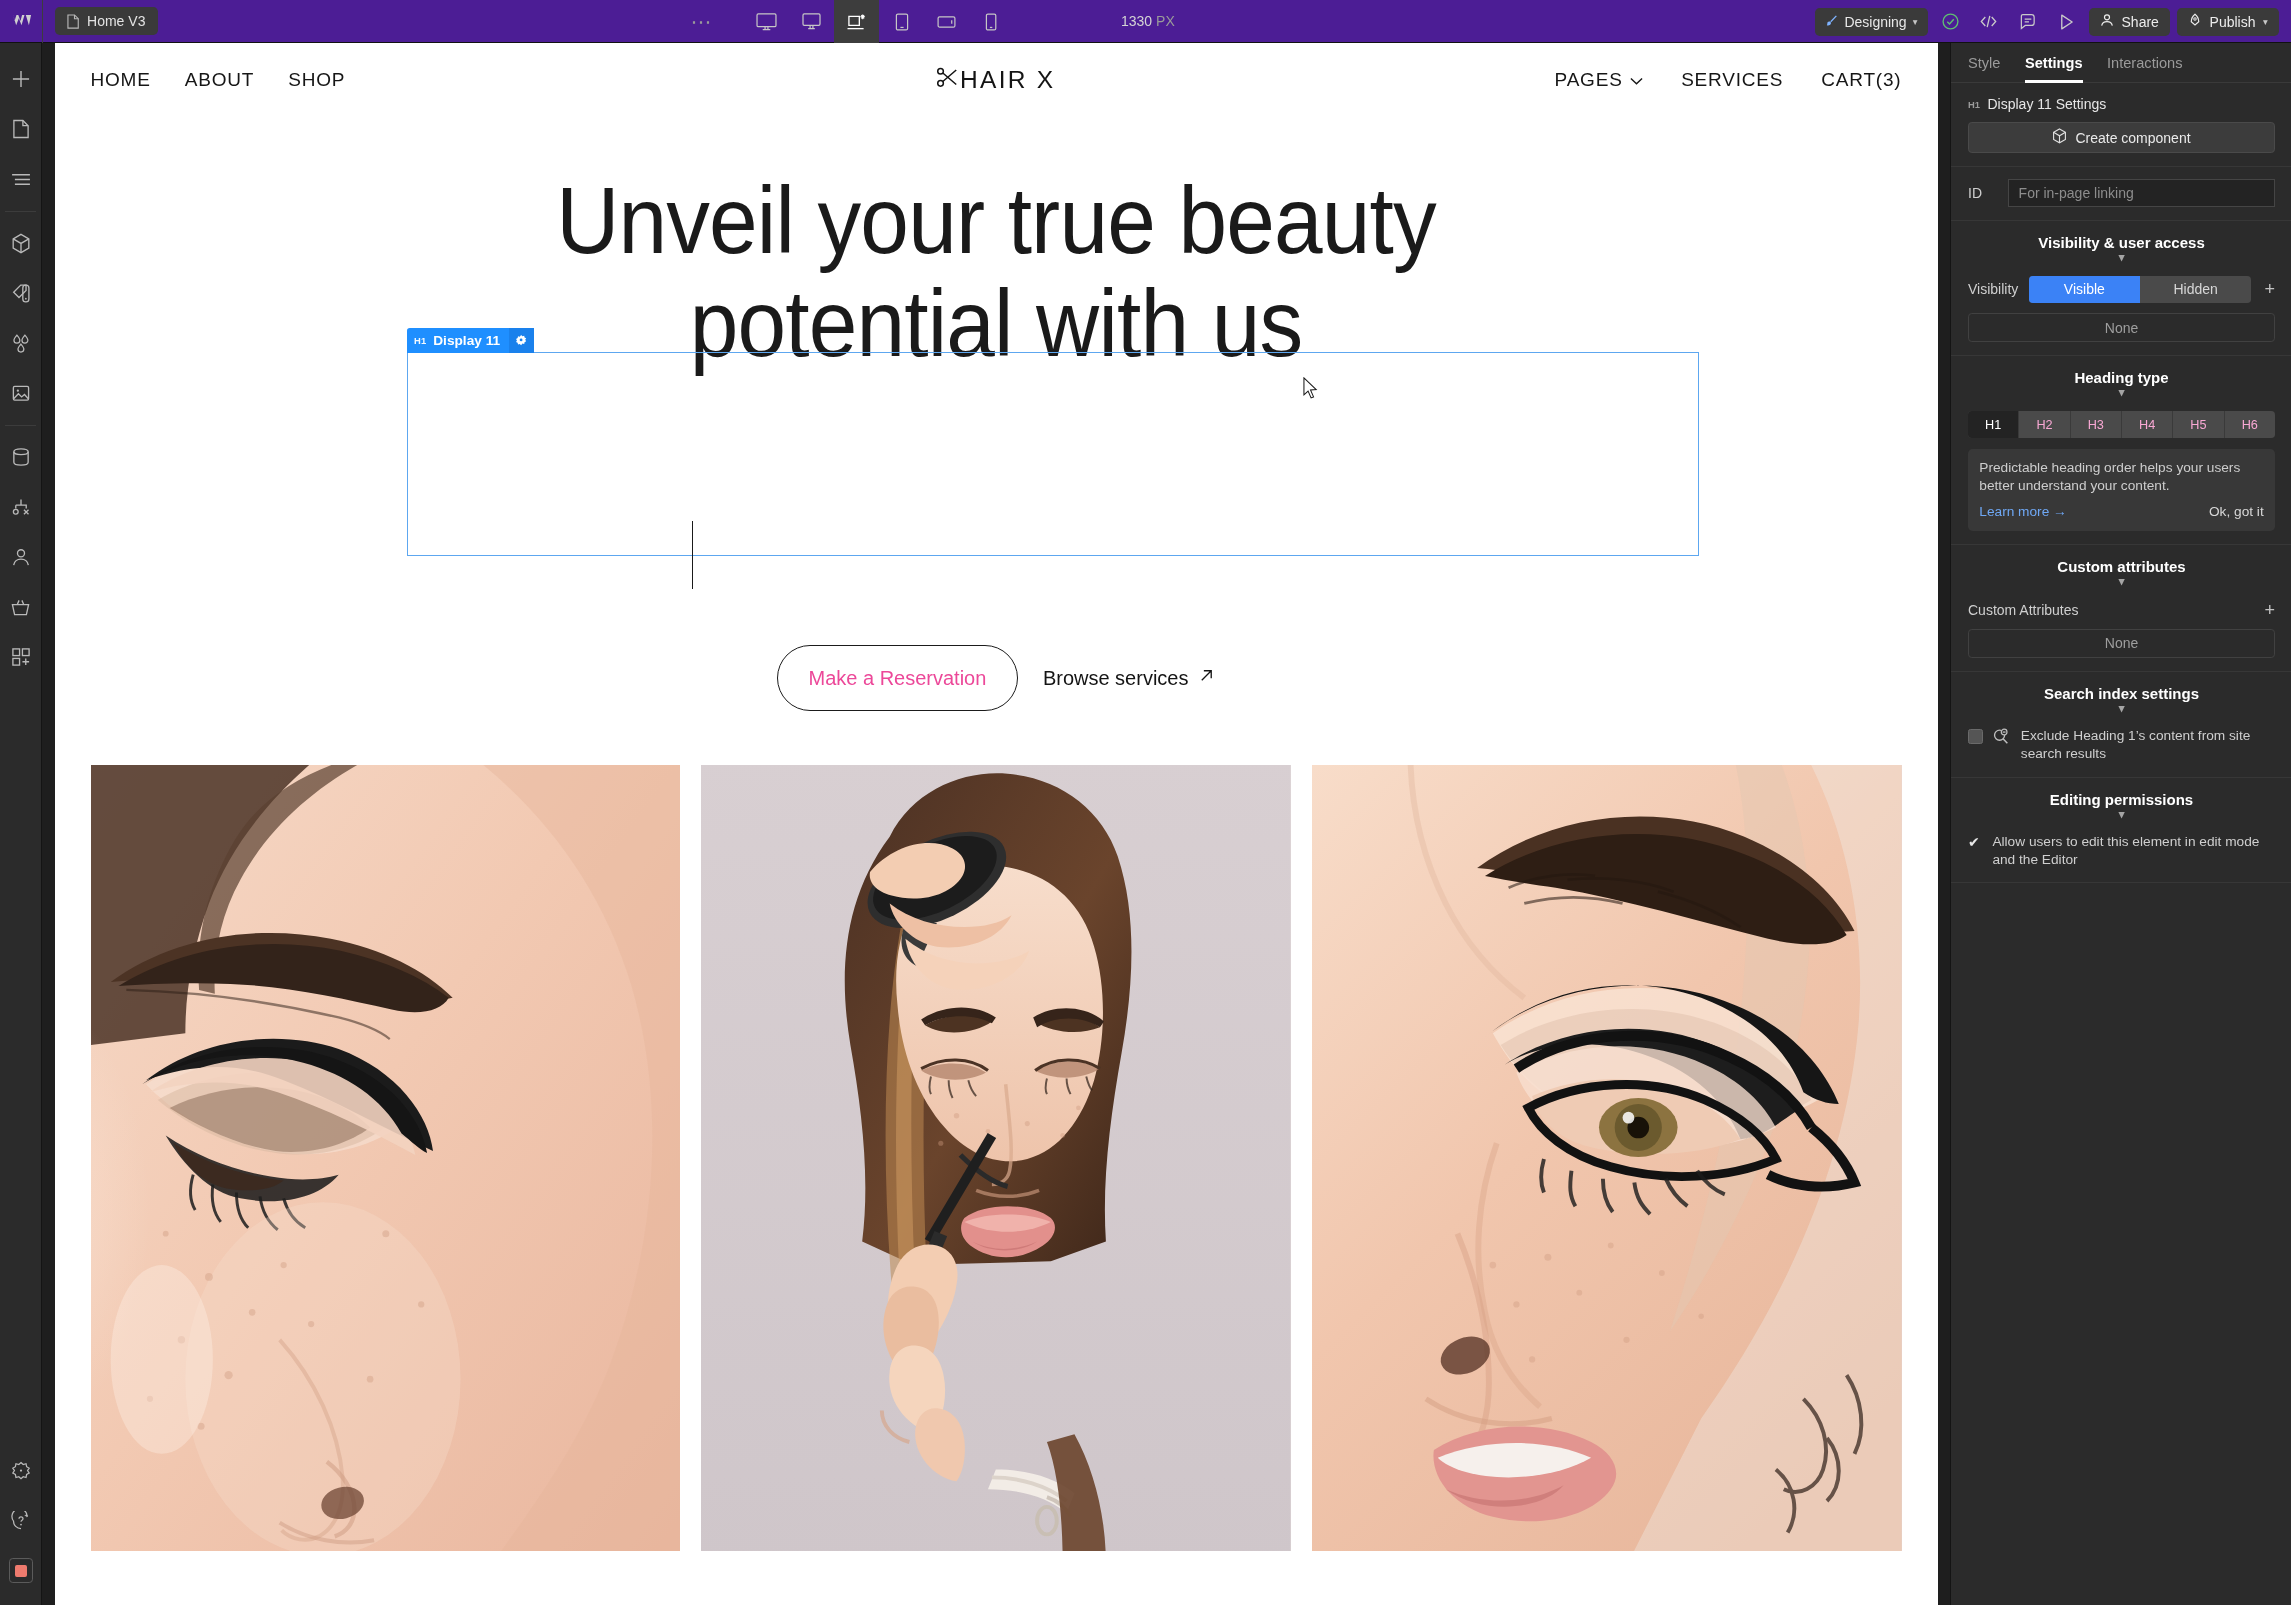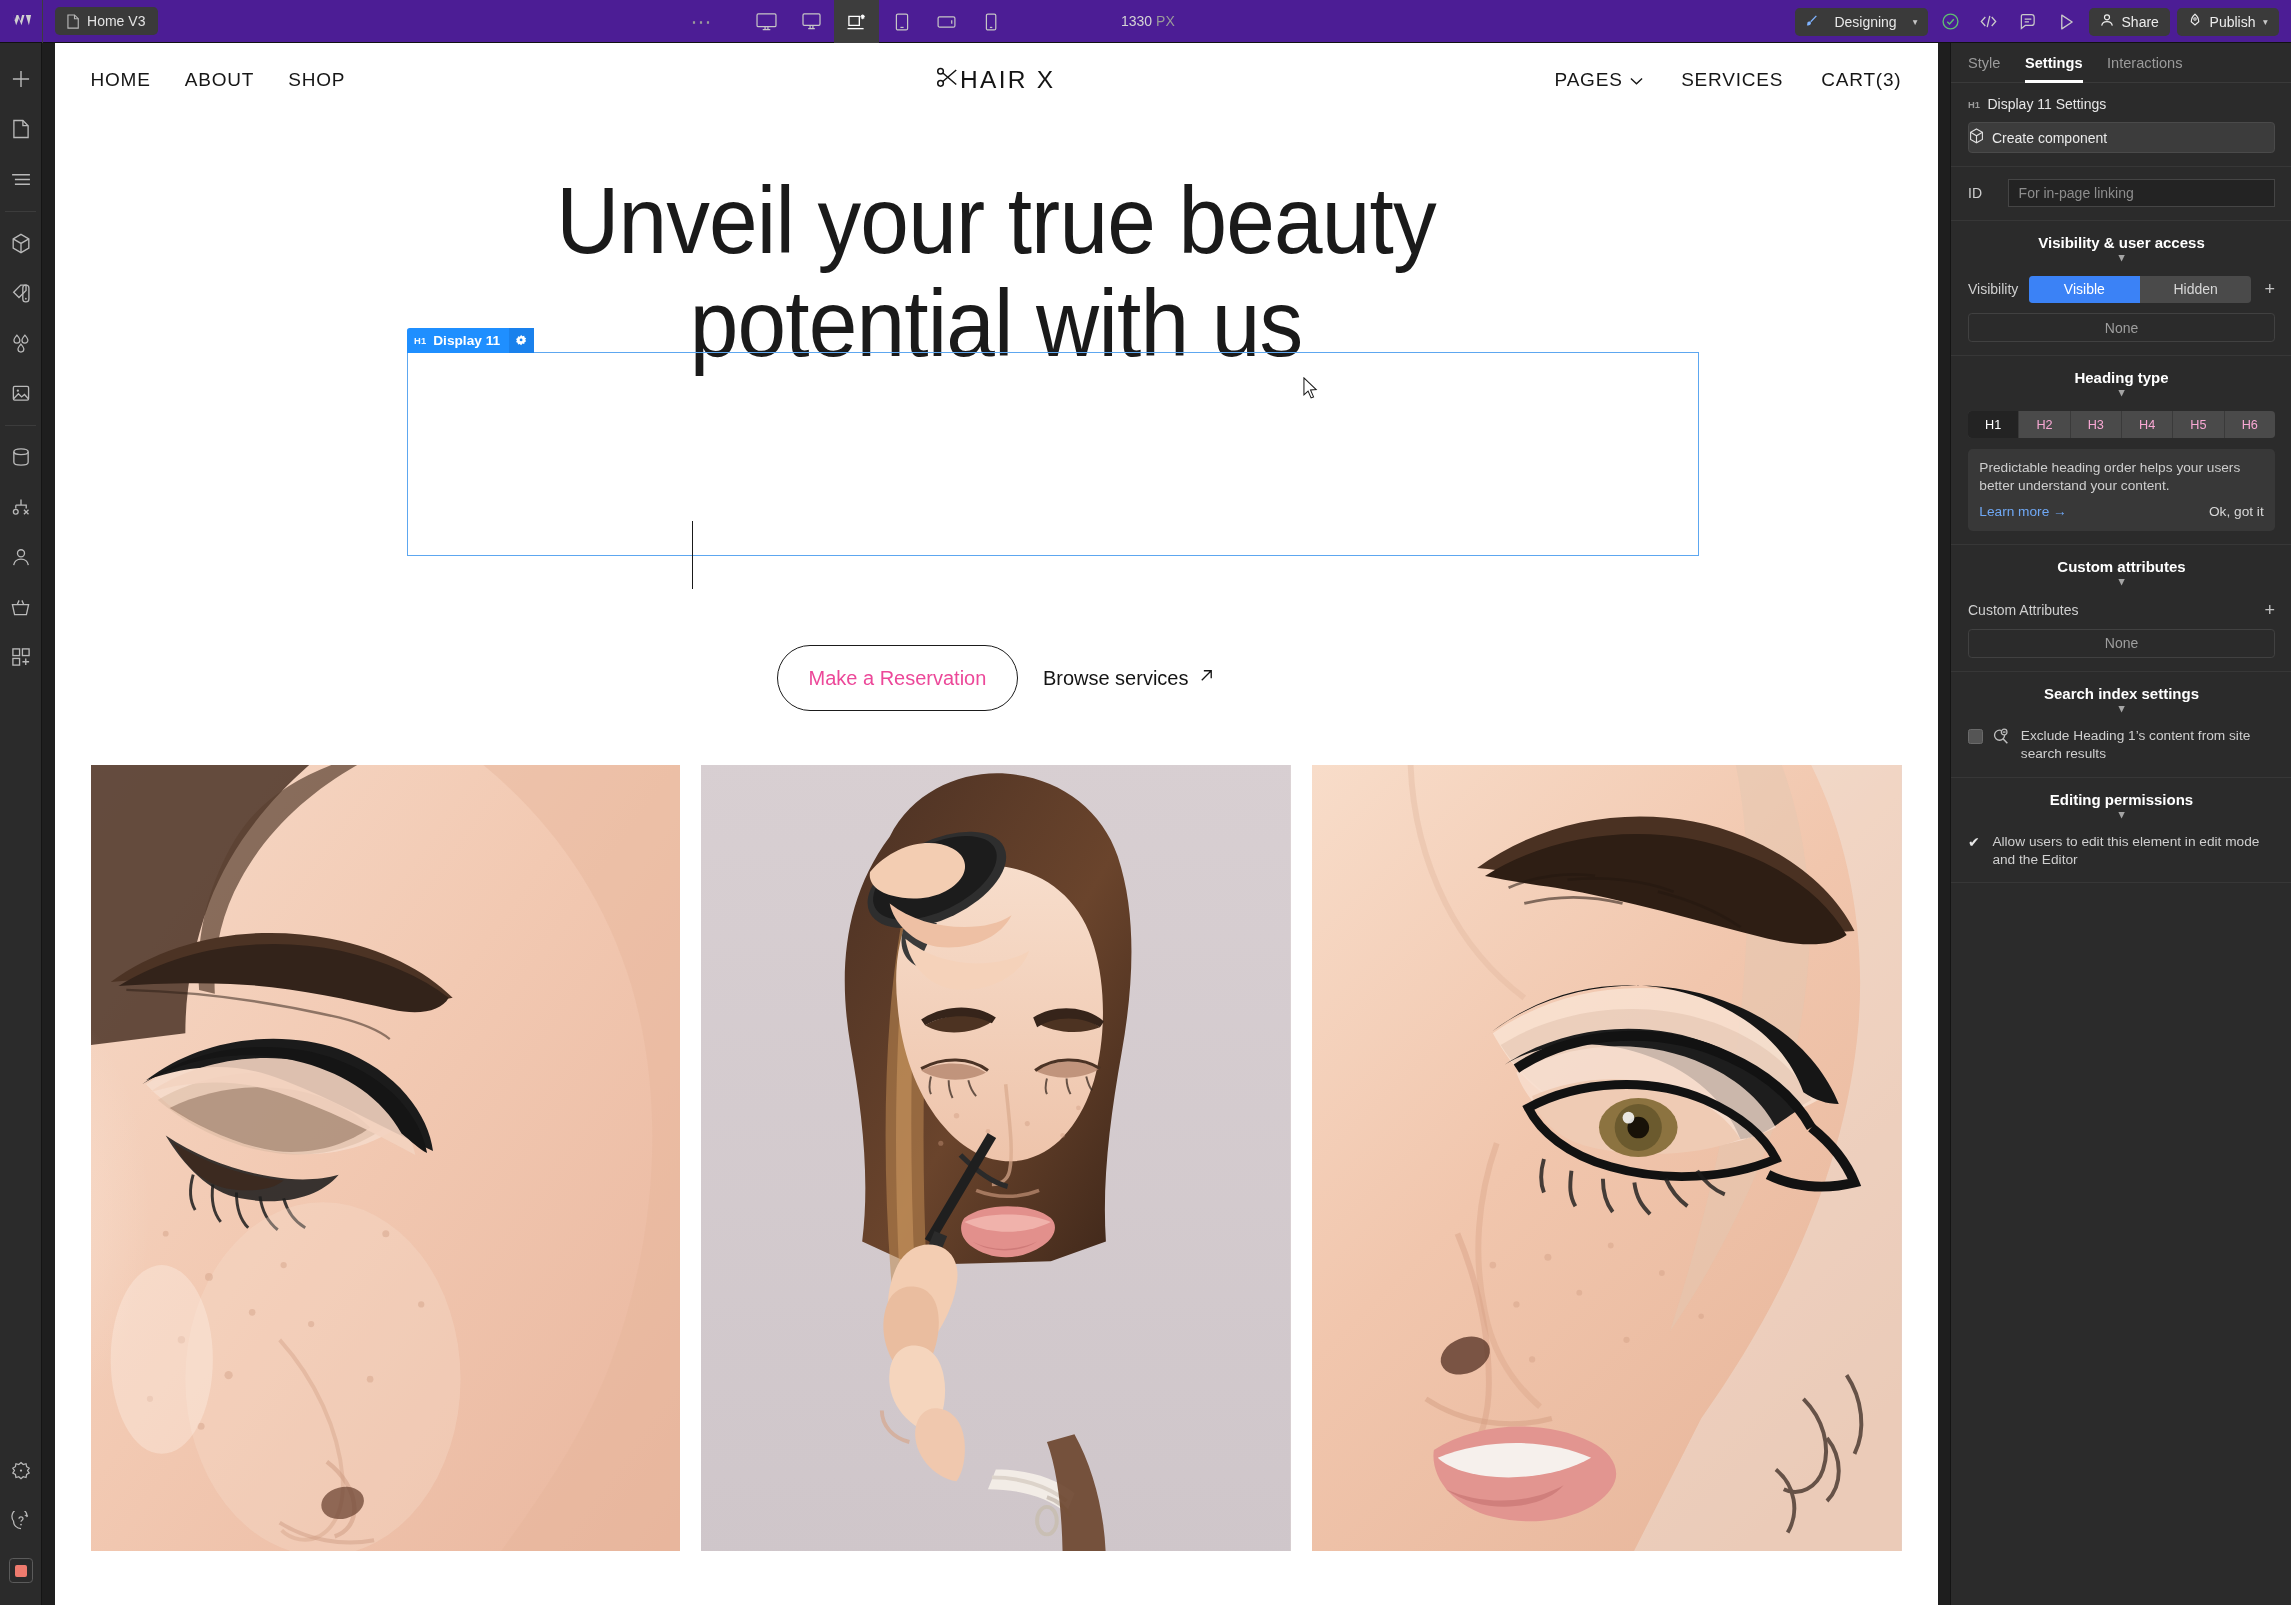--- a/index.html
+++ b/index.html
@@ -48,21 +48,21 @@
   .px-label {
     position: absolute; left: 1121px; top: 50%; transform: translateY(-50%);
     color: #d4d4d4; font-size: 14px; white-space: nowrap;
   }
   .px-label .unit { color: #9a9a9a; }
   .top-right {
     position: absolute; right: 13px; top: 0; height: 43px;
     display: flex; align-items: center; gap: 6.6px;
   }
   .mode-chip {
-    display: flex; align-items: center; gap: 16px;
+    display: flex; align-items: center; gap: 6px;
     background: #3a3a3a; border-radius: 4.7px; height: 28px; padding: 0 10.4px;
     color: #e8e8e8; font-size: 14px;
   }
   .mode-chip .brush { color: #7fb3ff; }
   .icon-btn {
     width: 32px; height: 30px; display: flex; align-items: center; justify-content: center;
     color: #c9c9c9; border-radius: 3.8px;
   }
   .share-btn, .publish-btn {
     display: flex; align-items: center; gap: 7.5px;
@@ -184,21 +184,21 @@
   .rp-tab.active { color: #fff; font-weight: bold; }
   .rp-tab.active::after {
     content: ""; position: absolute; left: 0; right: 0; bottom: 0; height: 2.4px; background: #fff;
   }
   .rp-sec { padding: 13px 17px; border-bottom: 0.9px solid #373737; }
   .rp-sec.tight { padding-top: 11.3px; padding-bottom: 13px; }
   .elt-title { display: flex; align-items: center; gap: 7.5px; color: #e6e6e6; font-size: 14px; margin-bottom: 10.4px; }
   .h1-tag { font-size: 9.4px; color: #9a9a9a; font-weight: bold; }
   .btn-wide {
     width: 100%; height: 31px; background: #3c3c3c; border: 0.9px solid #4a4a4a; border-radius: 3.8px;
-    display: flex; align-items: center; justify-content: flex-start; gap: 8px;
+    display: flex; align-items: center; justify-content: center; gap: 8px;
     color: #eaeaea; font-size: 14px;
   }
   .row-field { display: flex; align-items: center; gap: 12.2px; }
   .row-field label { color: #cfcfcf; font-size: 14px; width: 28px; }
   .inp {
     flex: 1; height: 28px; background: #232323; border: 0.9px solid #454545; border-radius: 0;
     color: #8d8d8d; font-size: 14px; padding: 0 9.4px; display: flex; align-items: center;
   }
   .sec-head {
     display: flex; align-items: center; justify-content: space-between;

